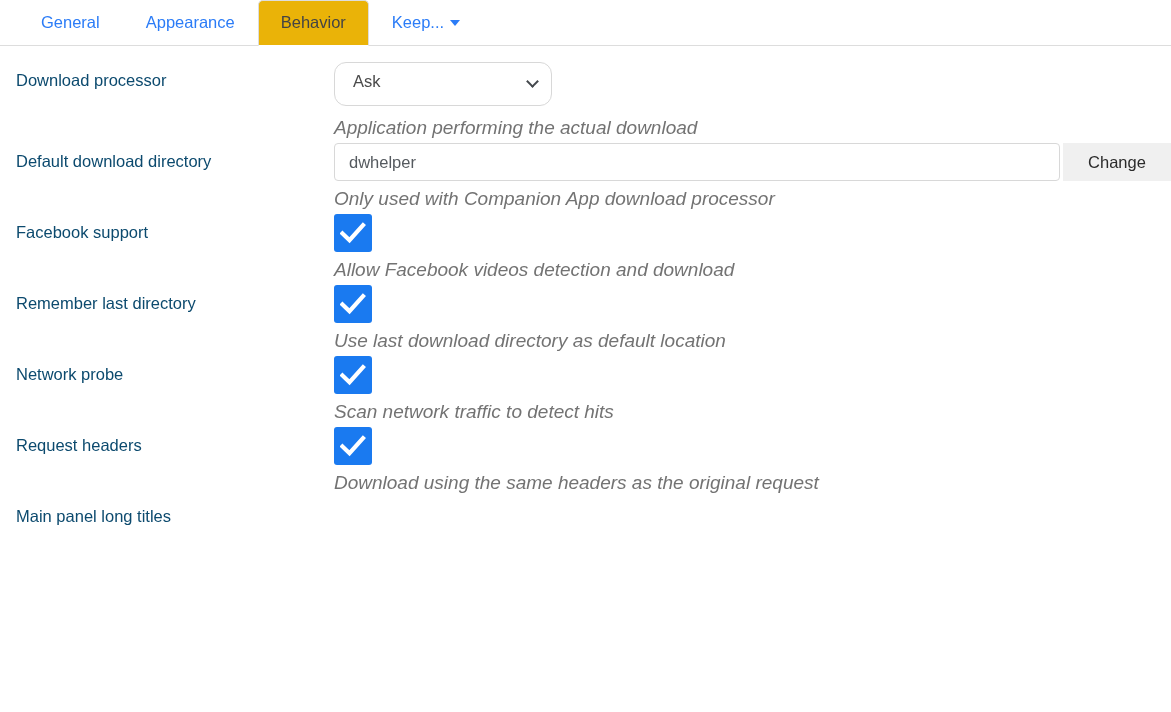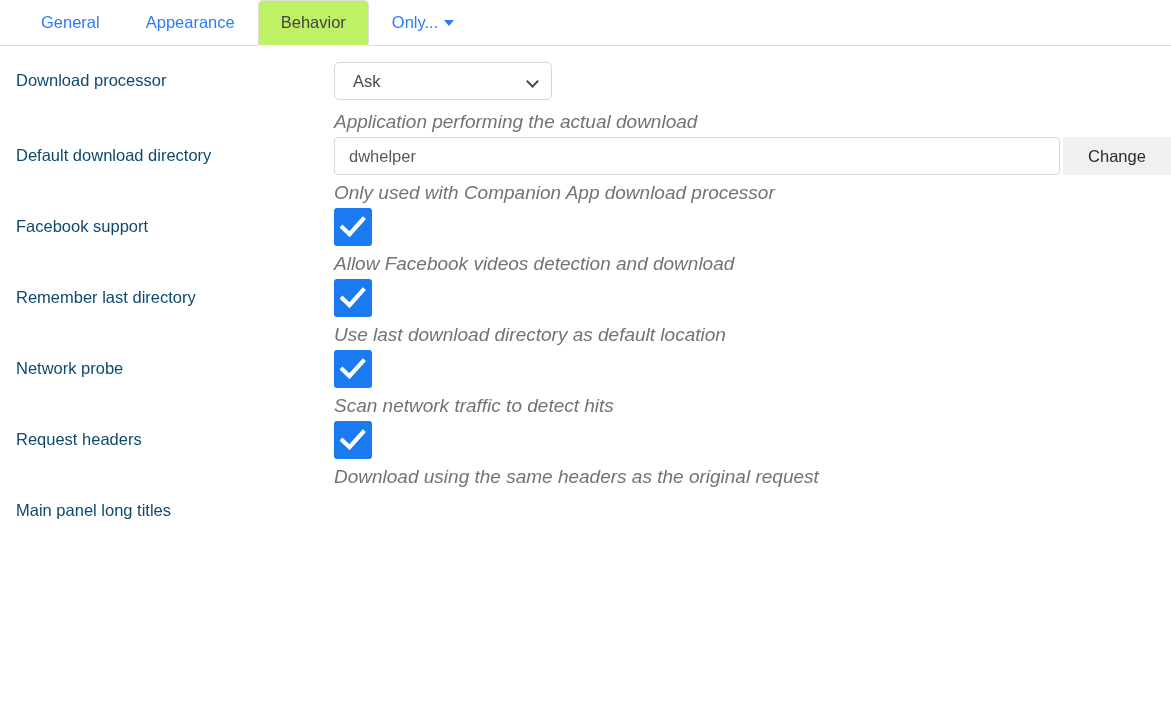--- a/index.html
+++ b/index.html
@@ -45,21 +45,21 @@
     cursor: pointer;
     white-space: nowrap;
     background: transparent;
     border: 1px solid transparent;
     border-bottom: none;
     border-radius: 5px 5px 0 0;
     margin-bottom: 0;
   }
   .tab.active {
     color: #444444;
-    background: #bef264;
+    background: #eab308;
     border: 1px solid #dddddd;
     border-bottom: 1px solid #ffffff;
     z-index: 3;
     margin-bottom: -1px;
     padding-bottom: 12px;
   }
   .caret-down {
     display: inline-block;
     width: 0;
     height: 0;
@@ -107,23 +107,23 @@
   }
 
   
   .select-wrap {
     position: relative;
     display: inline-block;
     width: 218px;
   }
   .select-box {
     width: 218px;
-    height: 38px;
+    height: 44px;
     border: 1px solid #d8d8d8;
-    border-radius: 5px;
+    border-radius: 12px;
     background: #ffffff;
     font-family: "Liberation Sans", sans-serif;
     font-size: 16.5px;
     color: #4a4a4a;
     padding: 0 34px 0 18px;
     line-height: 36px;
     cursor: pointer;
     appearance: none;
     -webkit-appearance: none;
     -moz-appearance: none;
@@ -204,21 +204,21 @@
   }
 </style>
 </head>
 <body>
 
 <div class="tabbar">
   <div class="tabs" id="tabs-container">
       <div class="tab"><span>General</span></div>
       <div class="tab"><span>Appearance</span></div>
       <div class="tab active"><span>Behavior</span></div>
-      <div class="tab"><span>Only...</span><span class="caret-down"></span></div>
+      <div class="tab"><span>Keep...</span><span class="caret-down"></span></div>
     </div>
   <div class="tabbar-line"></div>
 </div>
 
 <div class="form" id="form-container">
     <div class="row">
       <div class="row-label">Download processor</div>
       <div class="row-field"><div class="select-wrap"><div class="select-box">Ask</div><span class="select-chevron"></span></div><div class="hint">Application performing the actual download</div></div>
     </div>
     <div class="row">

